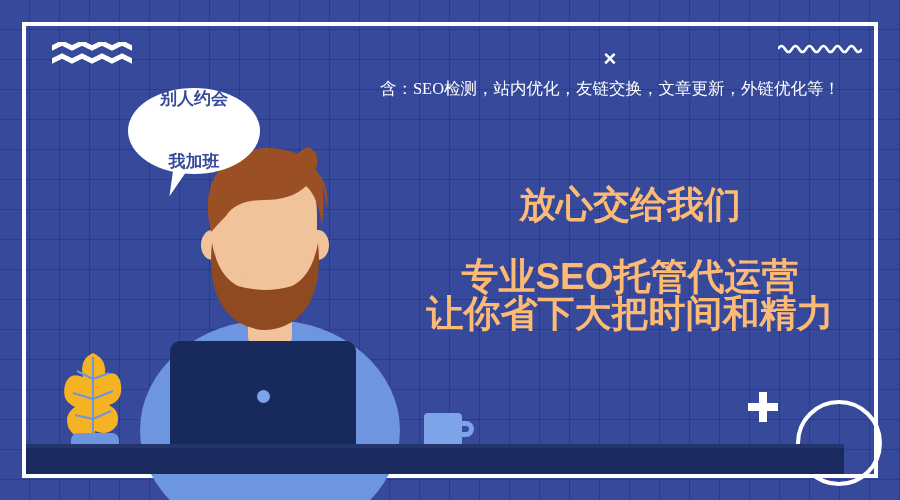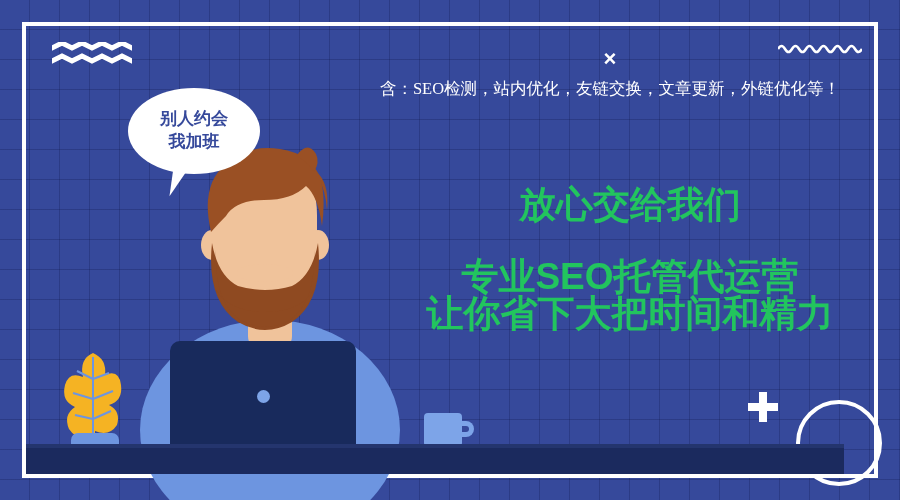--- a/index.html
+++ b/index.html
@@ -135,21 +135,21 @@
 
   
   .slogans {
     position: absolute;
     left: 400px;
     top: 186px;
     width: 460px;
     text-align: center;
   }
   .slogan {
-    color: #22c55e;
+    color: #fdba74;
     font-weight: bold;
     white-space: nowrap;
     line-height: 1;
   }
   .slogan.s1 { font-size: 37px; margin-bottom: 35px; }
   .slogan.s2 { font-size: 37px; }
   .slogan.s3 { font-size: 37px; margin-bottom: 36px; }
   .slogan.s4 { font-size: 37px; }
 
   
@@ -157,21 +157,21 @@
     position: absolute;
     left: 128px;
     top: 88px;
     width: 132px;
     height: 86px;
     background: #ffffff;
     border-radius: 50%;
     display: flex;
     flex-direction: column;
     align-items: center;
-    justify-content: center;
+    justify-content: space-between;
     color: #36499b;
     font-size: 17px;
     font-weight: bold;
     line-height: 1.35;
     z-index: 6;
   }
   .bubble-tail {
     position: absolute;
     left: 172px;
     top: 160px;

